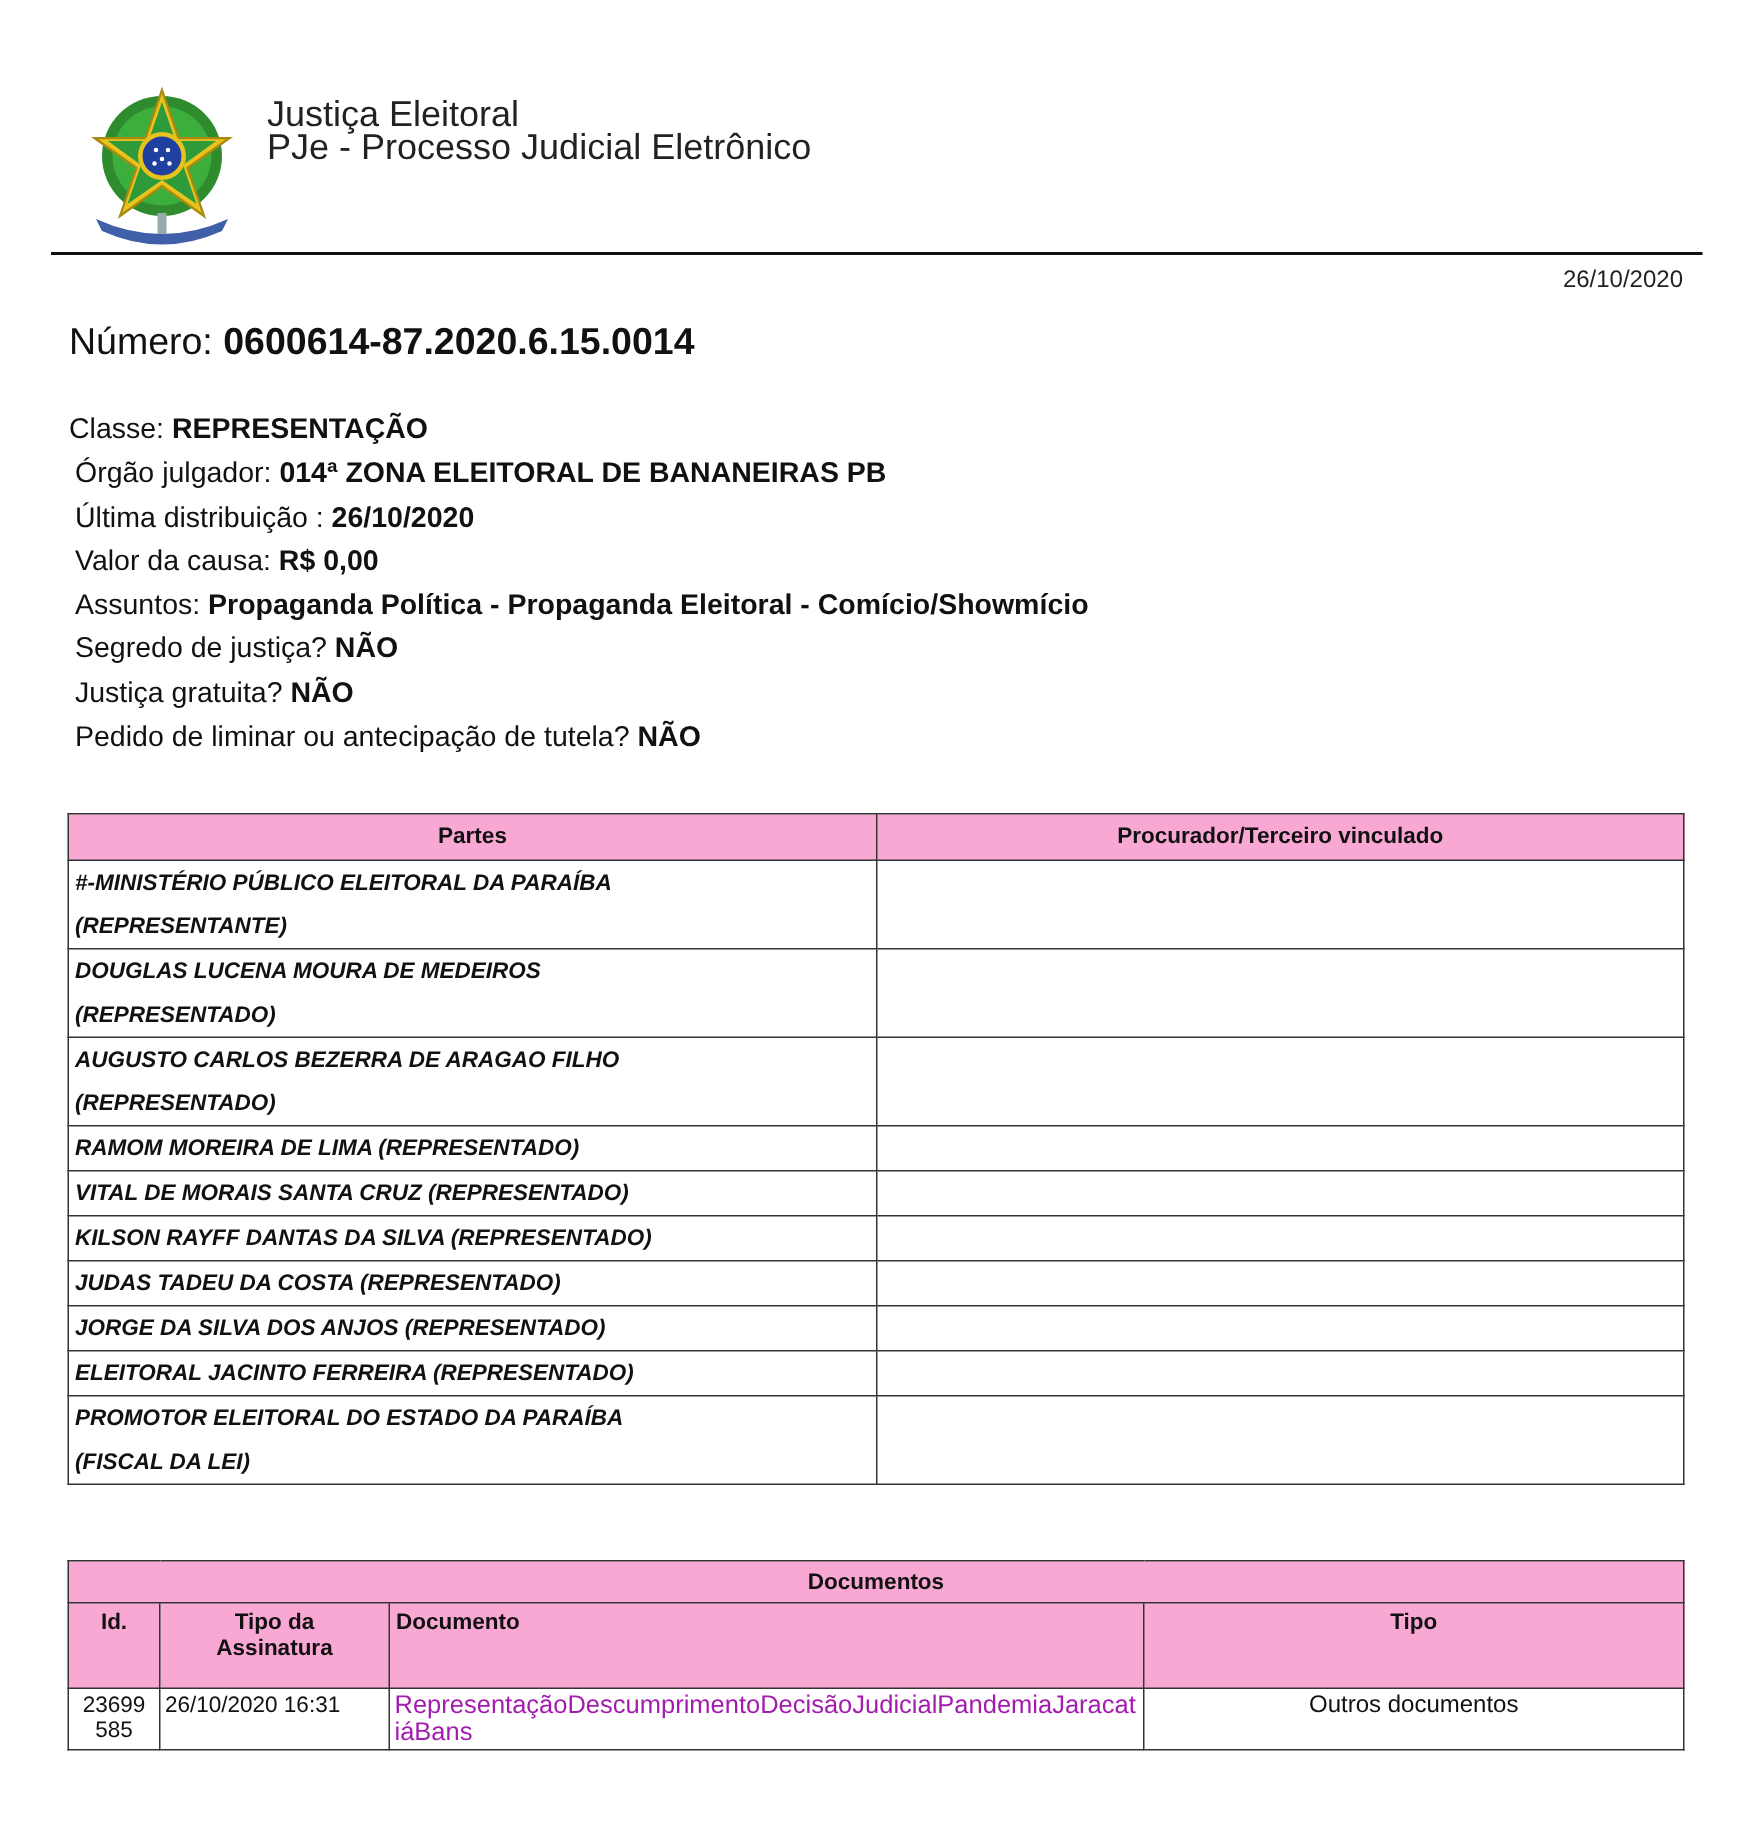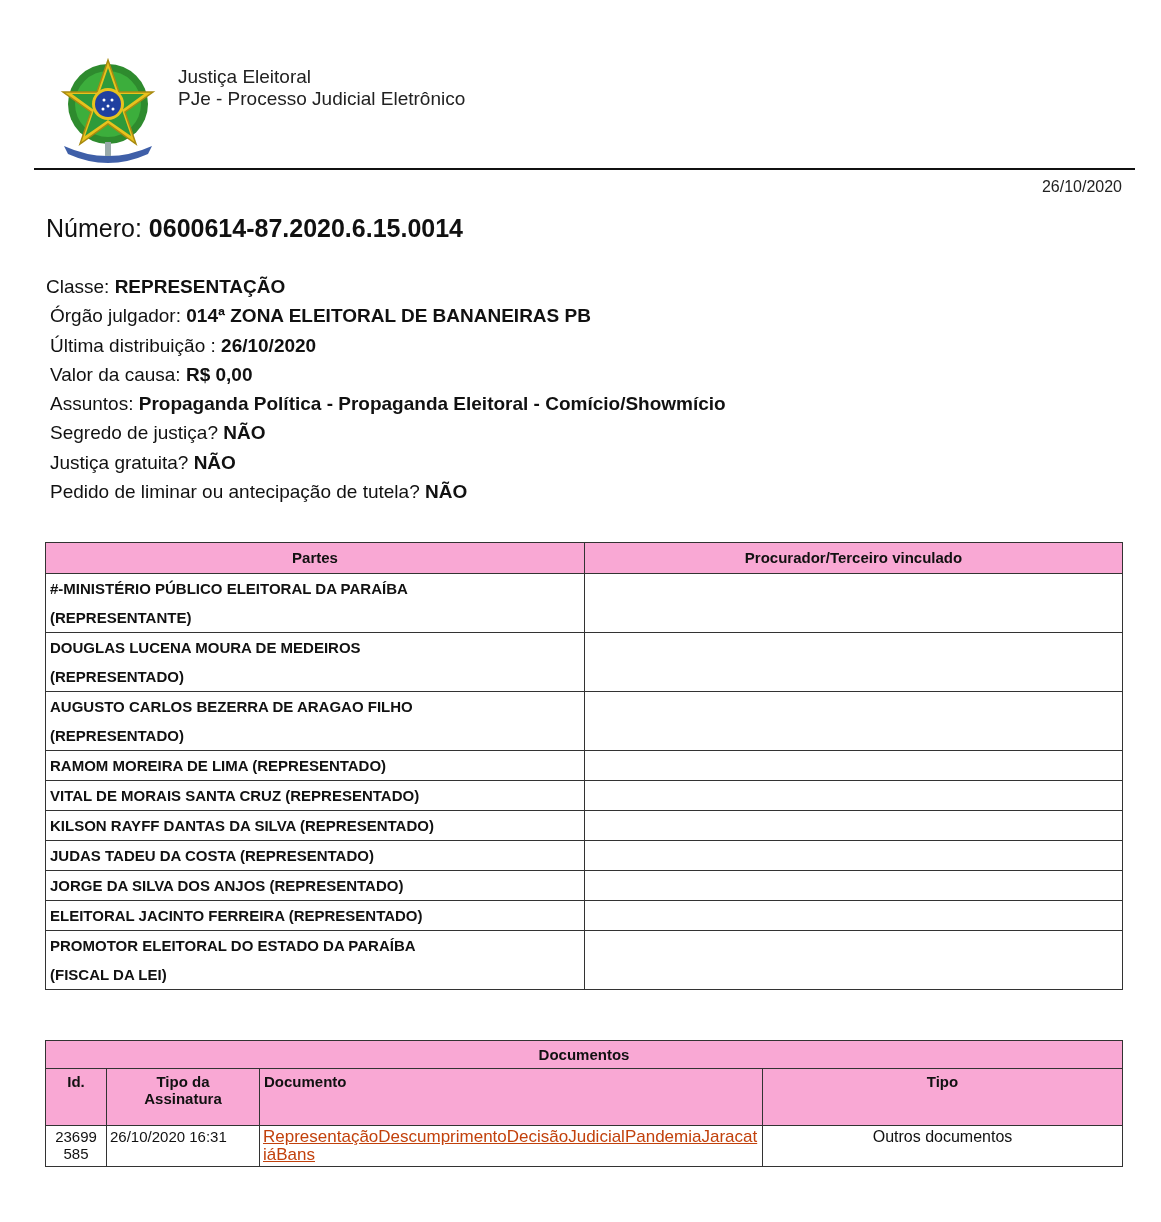--- a/index.html
+++ b/index.html
@@ -1,43 +1,43 @@
 <!DOCTYPE html>
 <html><head>
 <meta charset="utf-8">
 <style>
   html, body { margin:0; padding:0; background:#ffffff; }
   body { width:1161px; height:1222px; position:relative; font-family:"Liberation Sans", sans-serif; color:#111; overflow:hidden; }
   .header { position:absolute; left:34px; top:0; width:1101px; height:168px; border-bottom:2px solid #111; }
   .emblem { position:absolute; left:22px; top:54px; width:104px; height:112px; }
-  .org { position:absolute; left:144px; top:66px; font-size:19px; line-height:22px; color:#222; }
+  .org { position:absolute; left:144px; top:66px; font-size:24px; line-height:22px; color:#222; }
   .print-date { position:absolute; right:39px; top:178px; font-size:16px; color:#222; }
   .numero { position:absolute; left:46px; top:214px; font-size:25px; color:#111; }
   .numero b { font-weight:bold; }
   .fields { position:absolute; left:46px; top:272px; font-size:19px; }
   .fields .row { height:29.3px; line-height:29.3px; white-space:nowrap; }
   .fields .row.indent { padding-left:4px; }
   .fields b { font-weight:bold; }
   table { border-collapse:collapse; position:absolute; left:45px; width:1078px; font-size:15px; }
   td, th { border:1px solid #333; padding:0 4px; vertical-align:top; }
   th { background:#f9a8d4; font-weight:bold; text-align:center; }
   .partes { top:542px; }
   .partes th { height:30px; line-height:30px; }
-  .partes td { font-weight:bold; line-height:29px; padding:0 4px; }
+  .partes td { font-weight:bold; line-height:29px; padding:0 4px;font-style:italic; }
   .partes td.p1 { width:530px; }
   .docs { top:1040px; }
   .docs .title-row th { height:27px; line-height:27px; }
   .docs .head-row th { height:52px; line-height:17px; padding-top:4px; vertical-align:top; }
   .docs .head-row th.left { text-align:left; }
   .docs td { font-size:15px; line-height:17px; padding:2px 3px; height:36px; }
   .docs td.id { text-align:center; width:54px; }
   .docs td.date { width:146px; white-space:nowrap; }
   .docs td.doc { width:496px; font-size:17px; line-height:18px; }
   .docs td.tipo { text-align:center; font-size:16px; }
-  .doc-link { color:#c2410c; text-decoration:underline; word-break:break-all; }
+  .doc-link { color:#a21caf; word-break:break-all; }
 </style>
 </head>
 <body>
 
 <div class="header">
   <svg class="emblem" viewBox="0 0 104 112">
     <circle cx="52" cy="50" r="40" fill="#2e8b2e"></circle>
     <circle cx="52" cy="50" r="33" fill="#3cae3c"></circle>
     <path d="M8 92 Q52 112 96 92 L92 100 Q52 118 12 100 Z" fill="#3f5fa8"></path>
     <polygon points="52,6 63,38 97,38 69,58 80,90 52,70 24,90 35,58 7,38 41,38" fill="#e8c21d" stroke="#a88a10" stroke-width="1.5"></polygon>

